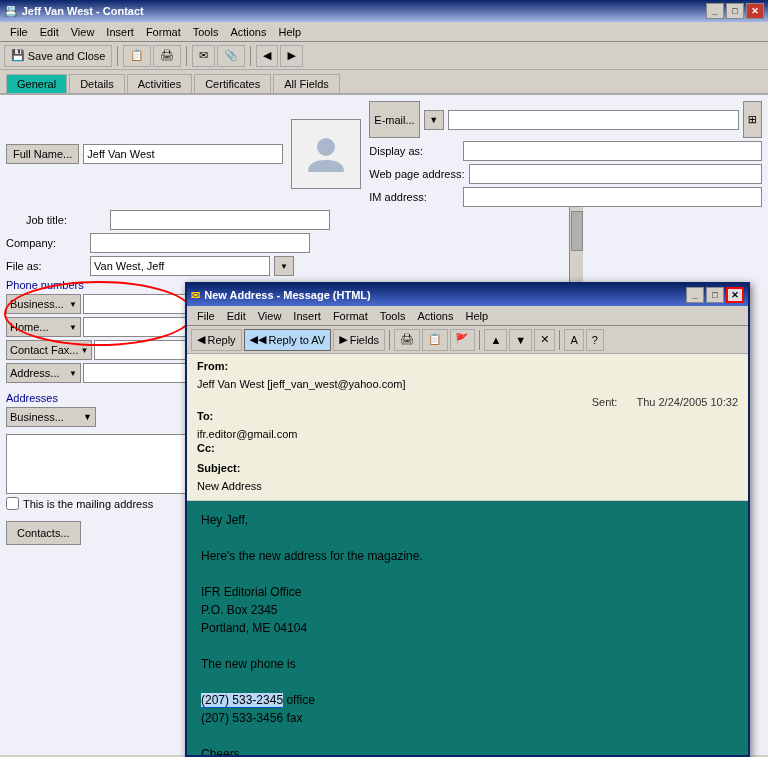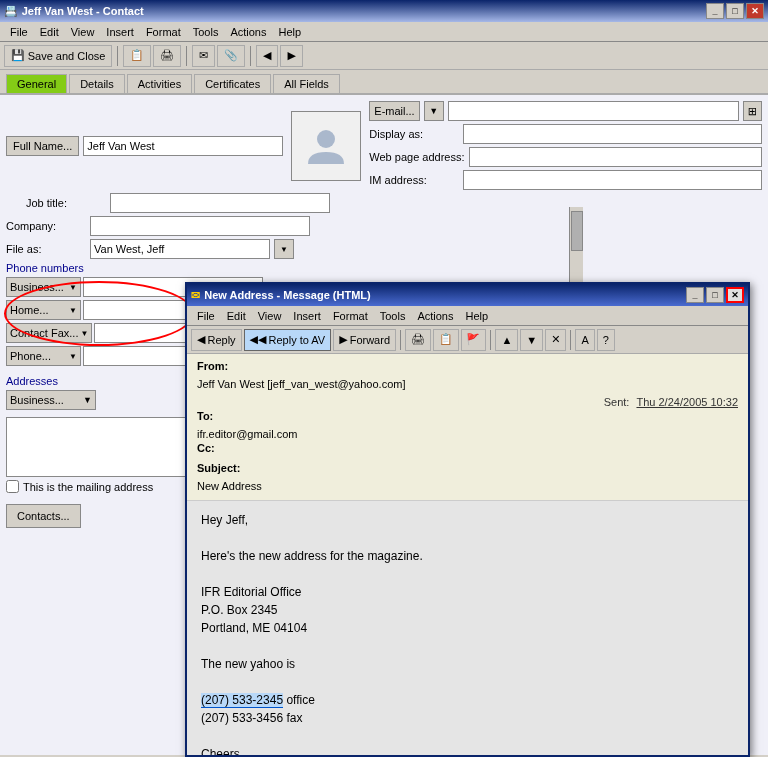--- a/index.html
+++ b/index.html
@@ -41,21 +41,21 @@
       border: 1px solid #aaa; cursor: pointer; display: flex; align-items: center; gap: 3px; font-size: 11px;
     }
     .tb-sep { width: 1px; height: 20px; background: #888; margin: 0 3px; }
 
     
     .tabs { background: #d4d0c8; display: flex; padding: 4px 6px 0; border-bottom: 2px solid #aaa; }
     .tab {
       padding: 3px 10px; background: #d4d0c8; border: 1px solid #aaa;
       border-bottom: none; cursor: pointer; margin-right: 2px; font-size: 11px;
     }
-    .tab.active { background: #84cc16; border-top: 1px solid #aaa; font-weight: normal; }
+    .tab.active { background: #14b8a6; border-top: 1px solid #aaa; font-weight: normal; }
     .form-row { display: flex; align-items: center; gap: 4px; }
     .form-label { font-size: 11px; color: #000; min-width: 70px; }
     .form-input { border: 1px solid #888; height: 20px; background: white; font-size: 11px; padding: 1px 3px; }
 
     .phone-section { display: flex; flex-direction: column; gap: 3px; }
     .phone-row { display: flex; align-items: center; gap: 2px; }
     .phone-label-btn {
       height: 20px; min-width: 75px; background: #d4d0c8; border: 1px solid #888;
       font-size: 11px; cursor: pointer; text-align: left; padding: 0 3px; display: flex; align-items: center; justify-content: space-between;
     }
@@ -80,21 +80,21 @@
     .photo-area {
       width: 70px; height: 70px; border: 1px solid #888; background: #f0f0f0;
       display: flex; align-items: center; justify-content: center; margin: 0 4px;
     }
 
     
     .right-fields { display: flex; flex-direction: column; gap: 3px; flex: 1; }
     .right-row { display: flex; align-items: center; gap: 4px; }
     .right-label { font-size: 11px; min-width: 90px; text-align: left; }
     .right-input { border: 1px solid #888; height: 20px; flex: 1; font-size: 11px; padding: 1px 3px; }
-    .email-btn { height: 20px; padding: 0 4px; background: #d4d0c8; border: 1px solid #888; cursor: pointer; font-size: 11px; }
+    .email-btn { height: 37px; padding: 0 4px; background: #d4d0c8; border: 1px solid #888; cursor: pointer; font-size: 11px; }
     .email-arrow-btn { height: 20px; width: 20px; background: #d4d0c8; border: 1px solid #888; cursor: pointer; font-size: 9px; }
 
     
     .red-circle {
       position: absolute;
       border: 2px solid red;
       border-radius: 50%;
       pointer-events: none;
     }
 
@@ -147,21 +147,21 @@
     .email-tb-sep { width: 1px; height: 20px; background: #888; margin: 0 2px; }
 
     .email-header {
       background: #f0eedc; padding: 6px 10px; font-size: 11px; border-bottom: 1px solid #ccc;
     }
     .email-header-row { display: flex; margin-bottom: 2px; gap: 6px; flex-direction: column; }
     .email-header-label { font-weight: bold; min-width: 50px; }
     .email-sent { margin-left: auto; color: #333; }
 
     .email-body {
-      background: #e5e5e5; flex: 1; padding: 10px 14px; font-size: 12px; line-height: 1.5; overflow-y: auto;
+      background: #0f766e; flex: 1; padding: 10px 14px; font-size: 12px; line-height: 1.5; overflow-y: auto;
     }
 
     .phone-highlight {
       background: #b8d8f8;
       border-bottom: 1px solid #0055cc;
     }
 
     
     .vscroll {
       position: absolute; right: 185px; top: 112px; width: 14px; height: 280px;
@@ -306,21 +306,21 @@
       </div>
       <div class="phone-row">
         <button class="phone-label-btn">
           <span>Contact Fax...</span>
           <span class="drop-arrow">▼</span>
         </button>
         <input class="phone-input" value="" style="">
       </div>
       <div class="phone-row">
         <button class="phone-label-btn">
-          <span>Phone...</span>
+          <span>Address...</span>
           <span class="drop-arrow">▼</span>
         </button>
         <input class="phone-input" value="" style="">
       </div>
     </div>
 
     <div class="address-section">
       <span style="color:#00008b; font-size:11px;">Addresses</span>
       <div class="address-dropdown">
         <button class="addr-label-btn">
@@ -373,42 +373,42 @@
     <button class="email-tb-btn">
       <span>◀</span>
       <span>Reply</span>
     </button>
     <button class="email-tb-btn highlighted">
       <span>◀◀</span>
       <span>Reply to AV</span>
     </button>
     <button class="email-tb-btn">
       <span>▶</span>
-      <span>Forward</span>
+      <span>Fields</span>
     </button>
     <div class="email-tb-sep"></div>
     <button class="email-tb-btn">🖨</button>
     <button class="email-tb-btn">📋</button>
     <button class="email-tb-btn">🚩</button>
     <div class="email-tb-sep"></div>
     <button class="email-tb-btn">▲</button>
     <button class="email-tb-btn">▼</button>
     <button class="email-tb-btn">✕</button>
     <div class="email-tb-sep"></div>
     <button class="email-tb-btn">A</button>
     <button class="email-tb-btn">?</button>
   </div>
 
   <div class="email-header">
     <div class="email-header-row">
       <span class="email-header-label">From:</span>
       <span>Jeff Van West [jeff_van_west@yahoo.com]</span>
       <span class="email-sent">
         <span>Sent:</span>
-        <span style="margin-left:4px;text-decoration:underline;">Thu 2/24/2005 10:32</span>
+        <span style="margin-left:16px;">Thu 2/24/2005 10:32</span>
       </span>
     </div>
     <div class="email-header-row">
       <span class="email-header-label">To:</span>
       <span>ifr.editor@gmail.com</span>
     </div>
     <div class="email-header-row">
       <span class="email-header-label">Cc:</span>
       <span></span>
     </div>
@@ -420,21 +420,21 @@
 
   <div class="email-body">
     <p>Hey Jeff,</p>
     <p>&nbsp;</p>
     <p>Here's the new address for the magazine.</p>
     <p>&nbsp;</p>
     <p>IFR Editorial Office</p>
     <p>P.O. Box 2345</p>
     <p>Portland, ME 04104</p>
     <p>&nbsp;</p>
-    <p>The new yahoo is</p>
+    <p>The new phone is</p>
     <p>&nbsp;</p>
     <p>
       <span class="phone-highlight">(207) 533-2345</span><span> office</span>
     </p>
     <p>(207) 533-3456 fax</p>
     <p>&nbsp;</p>
     <p>Cheers,</p>
     <p>  Jeff</p>
   </div>
 

